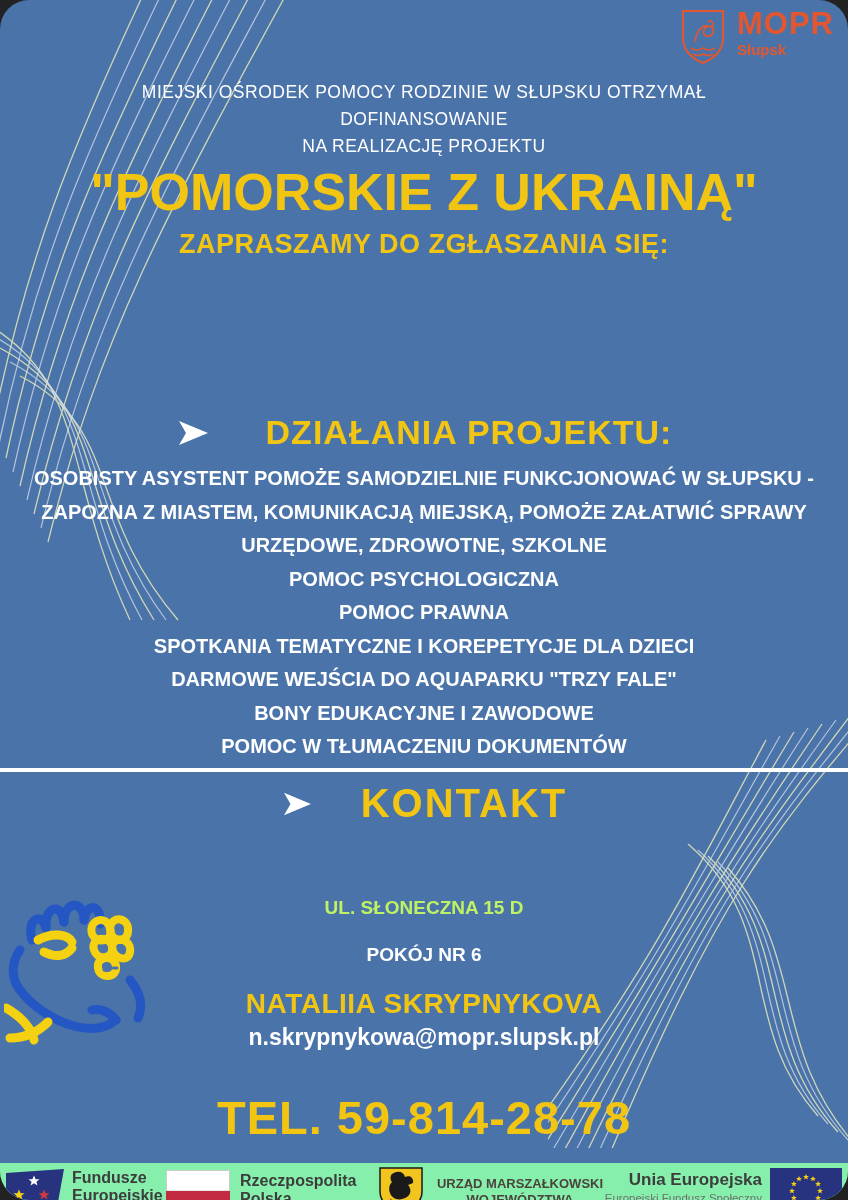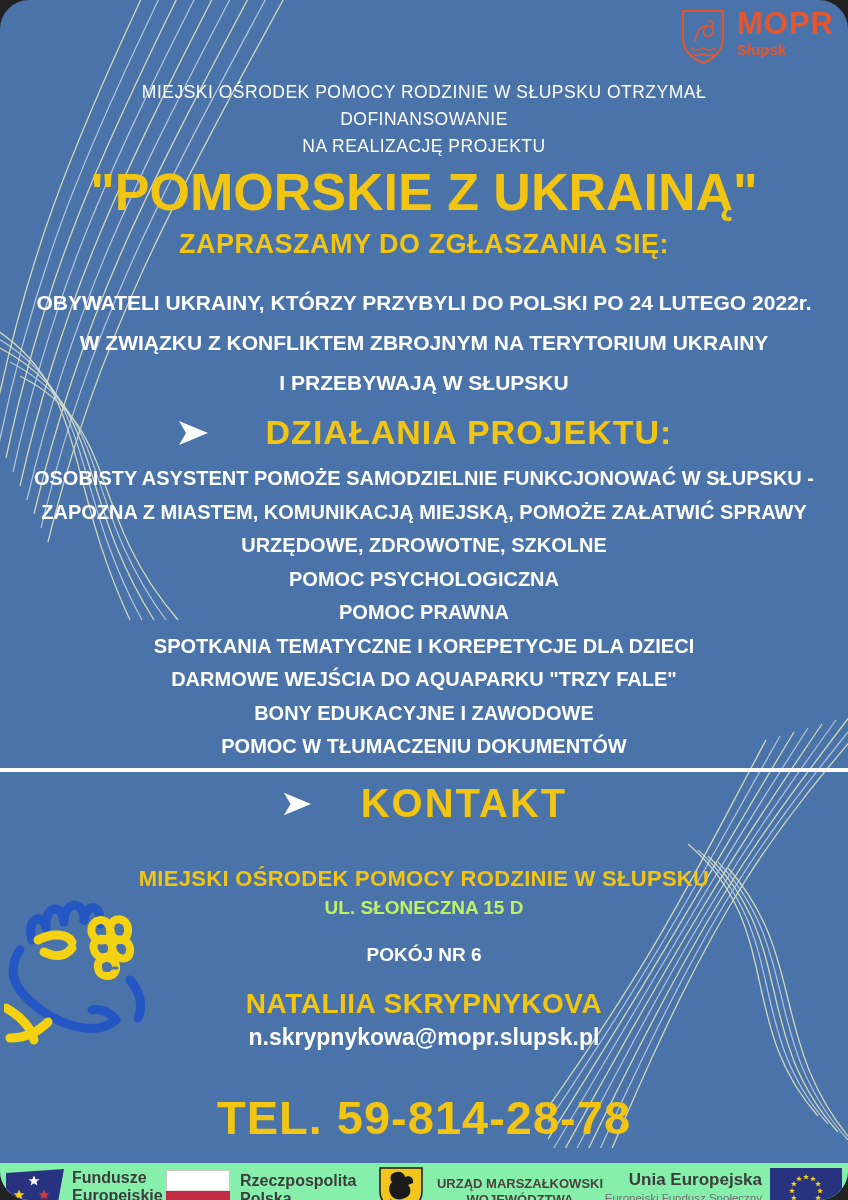--- a/index.html
+++ b/index.html
@@ -129,25 +129,20 @@
 
   <div class="ctr intro">
     <div>MIEJSKI OŚRODEK POMOCY RODZINIE W SŁUPSKU OTRZYMAŁ</div>
     <div>DOFINANSOWANIE</div>
     <div>NA REALIZACJĘ PROJEKTU</div>
   </div>
 
   <div class="ctr title">"POMORSKIE Z UKRAINĄ"</div>
   <div class="ctr subtitle">ZAPRASZAMY DO ZGŁASZANIA SIĘ:</div>
 
-  <div class="ctr audience">
-    <div>OBYWATELI UKRAINY, KTÓRZY PRZYBYLI DO POLSKI PO 24 LUTEGO 2022r.</div>
-    <div>W ZWIĄZKU Z KONFLIKTEM ZBROJNYM NA TERYTORIUM UKRAINY</div>
-    <div>I PRZEBYWAJĄ W SŁUPSKU</div>
-  </div>
 
   <div class="ctr heading-row actions-heading">
     <svg class="arrow-icon" width="34" height="28" viewBox="0 0 34 28">
       <path d="M3,2 L32,14 L3,26 L10,14 Z" fill="#ffffff"></path>
     </svg>
     <span class="heading-text">DZIAŁANIA PROJEKTU:</span>
   </div>
 
   <div class="ctr actions-list">
     <span class="action-item">OSOBISTY ASYSTENT POMOŻE SAMODZIELNIE FUNKCJONOWAĆ W SŁUPSKU - ZAPOZNA Z MIASTEM, KOMUNIKACJĄ MIEJSKĄ, POMOŻE ZAŁATWIĆ SPRAWY URZĘDOWE, ZDROWOTNE, SZKOLNE</span>
@@ -161,21 +156,20 @@
 
   <div class="divider"></div>
 
   <div class="ctr heading-row contact-heading">
     <svg class="arrow-icon" width="32" height="26" viewBox="0 0 34 28">
       <path d="M3,2 L32,14 L3,26 L10,14 Z" fill="#ffffff"></path>
     </svg>
     <span class="heading-text">KONTAKT</span>
   </div>
 
-  <div class="ctr contact-org">MIEJSKI OŚRODEK POMOCY RODZINIE W SŁUPSKU</div>
   <div class="ctr contact-address">UL. SŁONECZNA 15 D</div>
   <div class="ctr contact-room">POKÓJ NR 6</div>
   <div class="ctr contact-person">NATALIIA SKRYPNYKOVA</div>
   <div class="ctr contact-email">n.skrypnykowa@mopr.slupsk.pl</div>
 
   <div class="ctr phone">TEL. 59-814-28-78</div>
 
   <svg class="hands" width="175" height="175" viewBox="0 0 175 175" fill="none" stroke-linecap="round" stroke-linejoin="round">
     <g stroke="#2456c4" stroke-width="9">
       <path d="M28,52 C22,30 38,24 42,40"></path>

